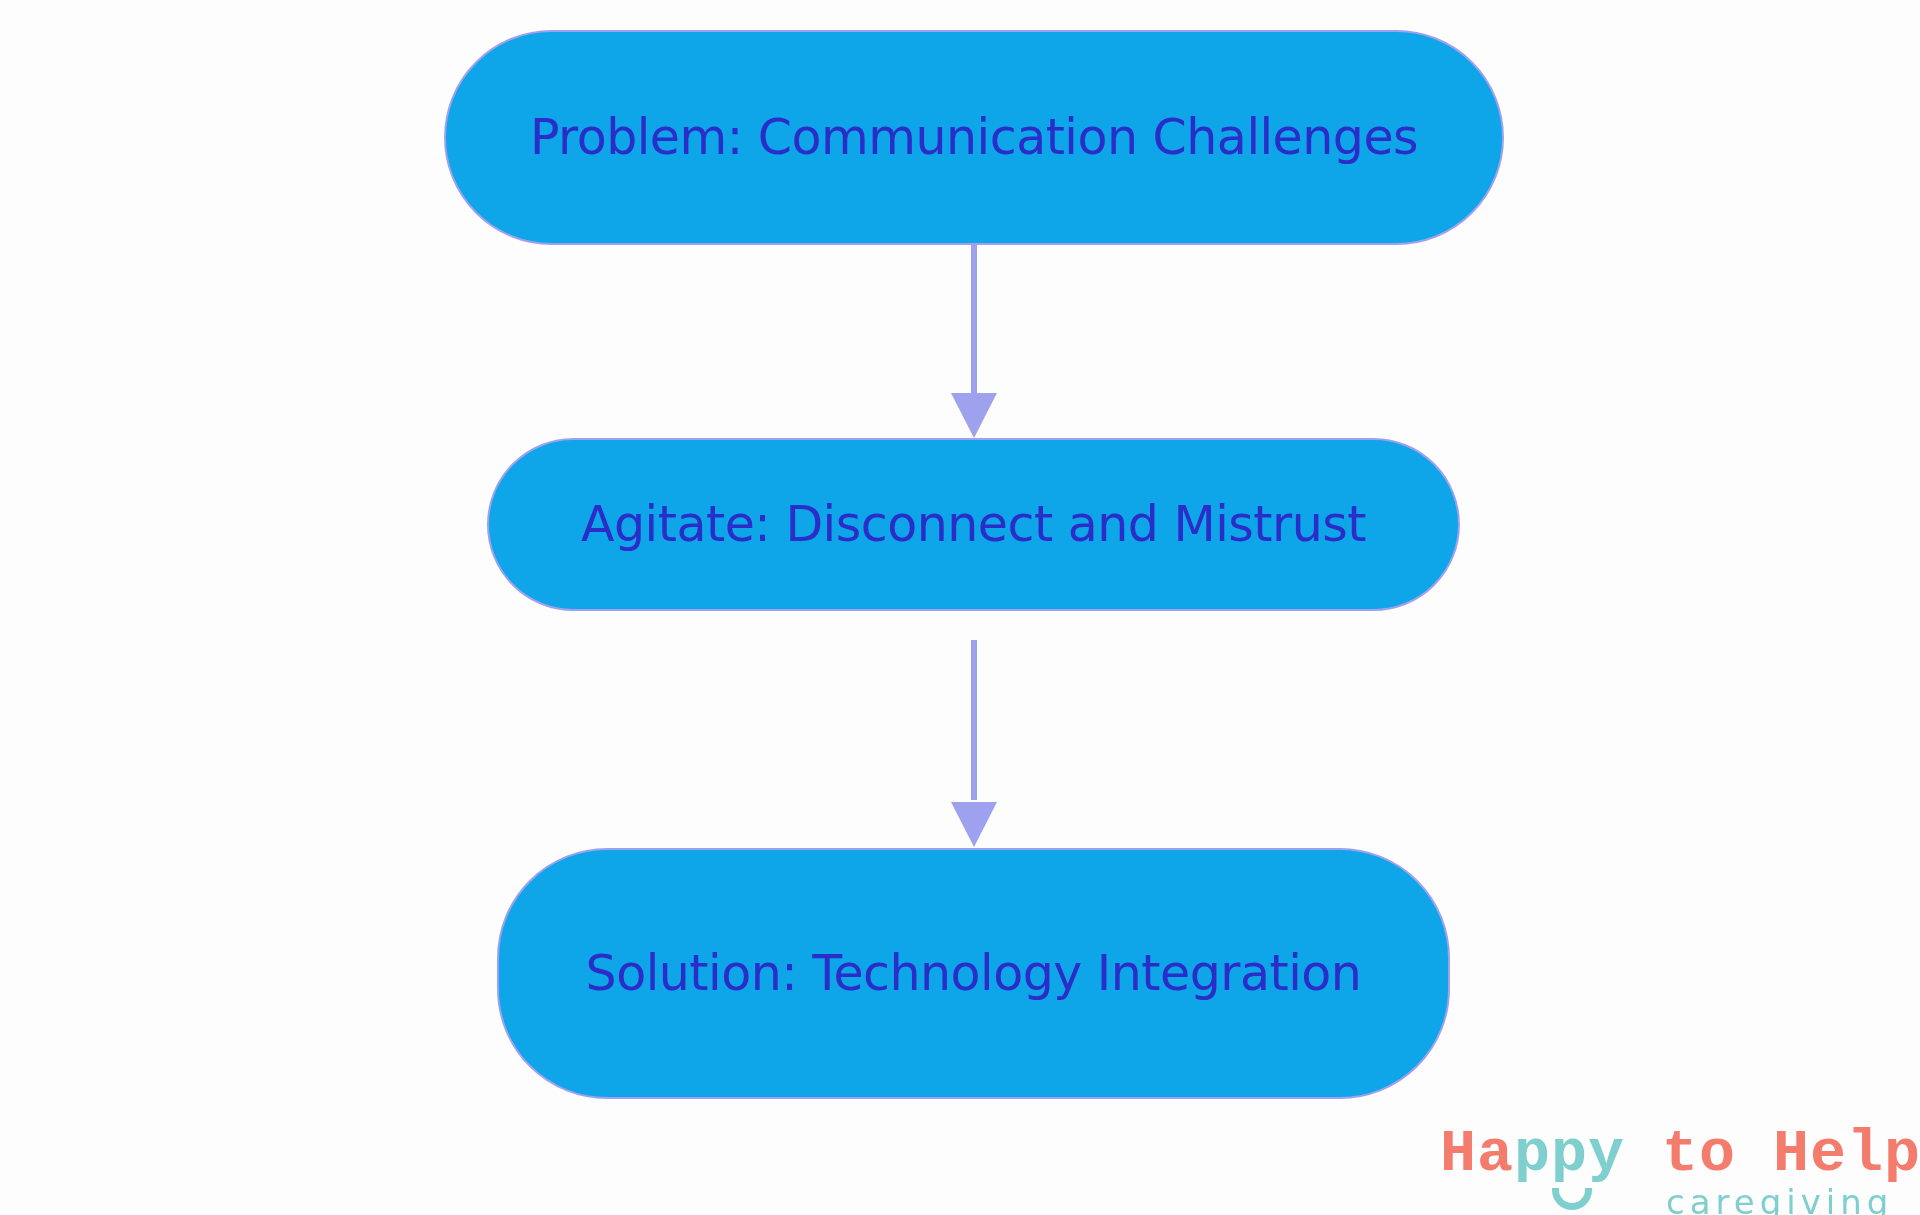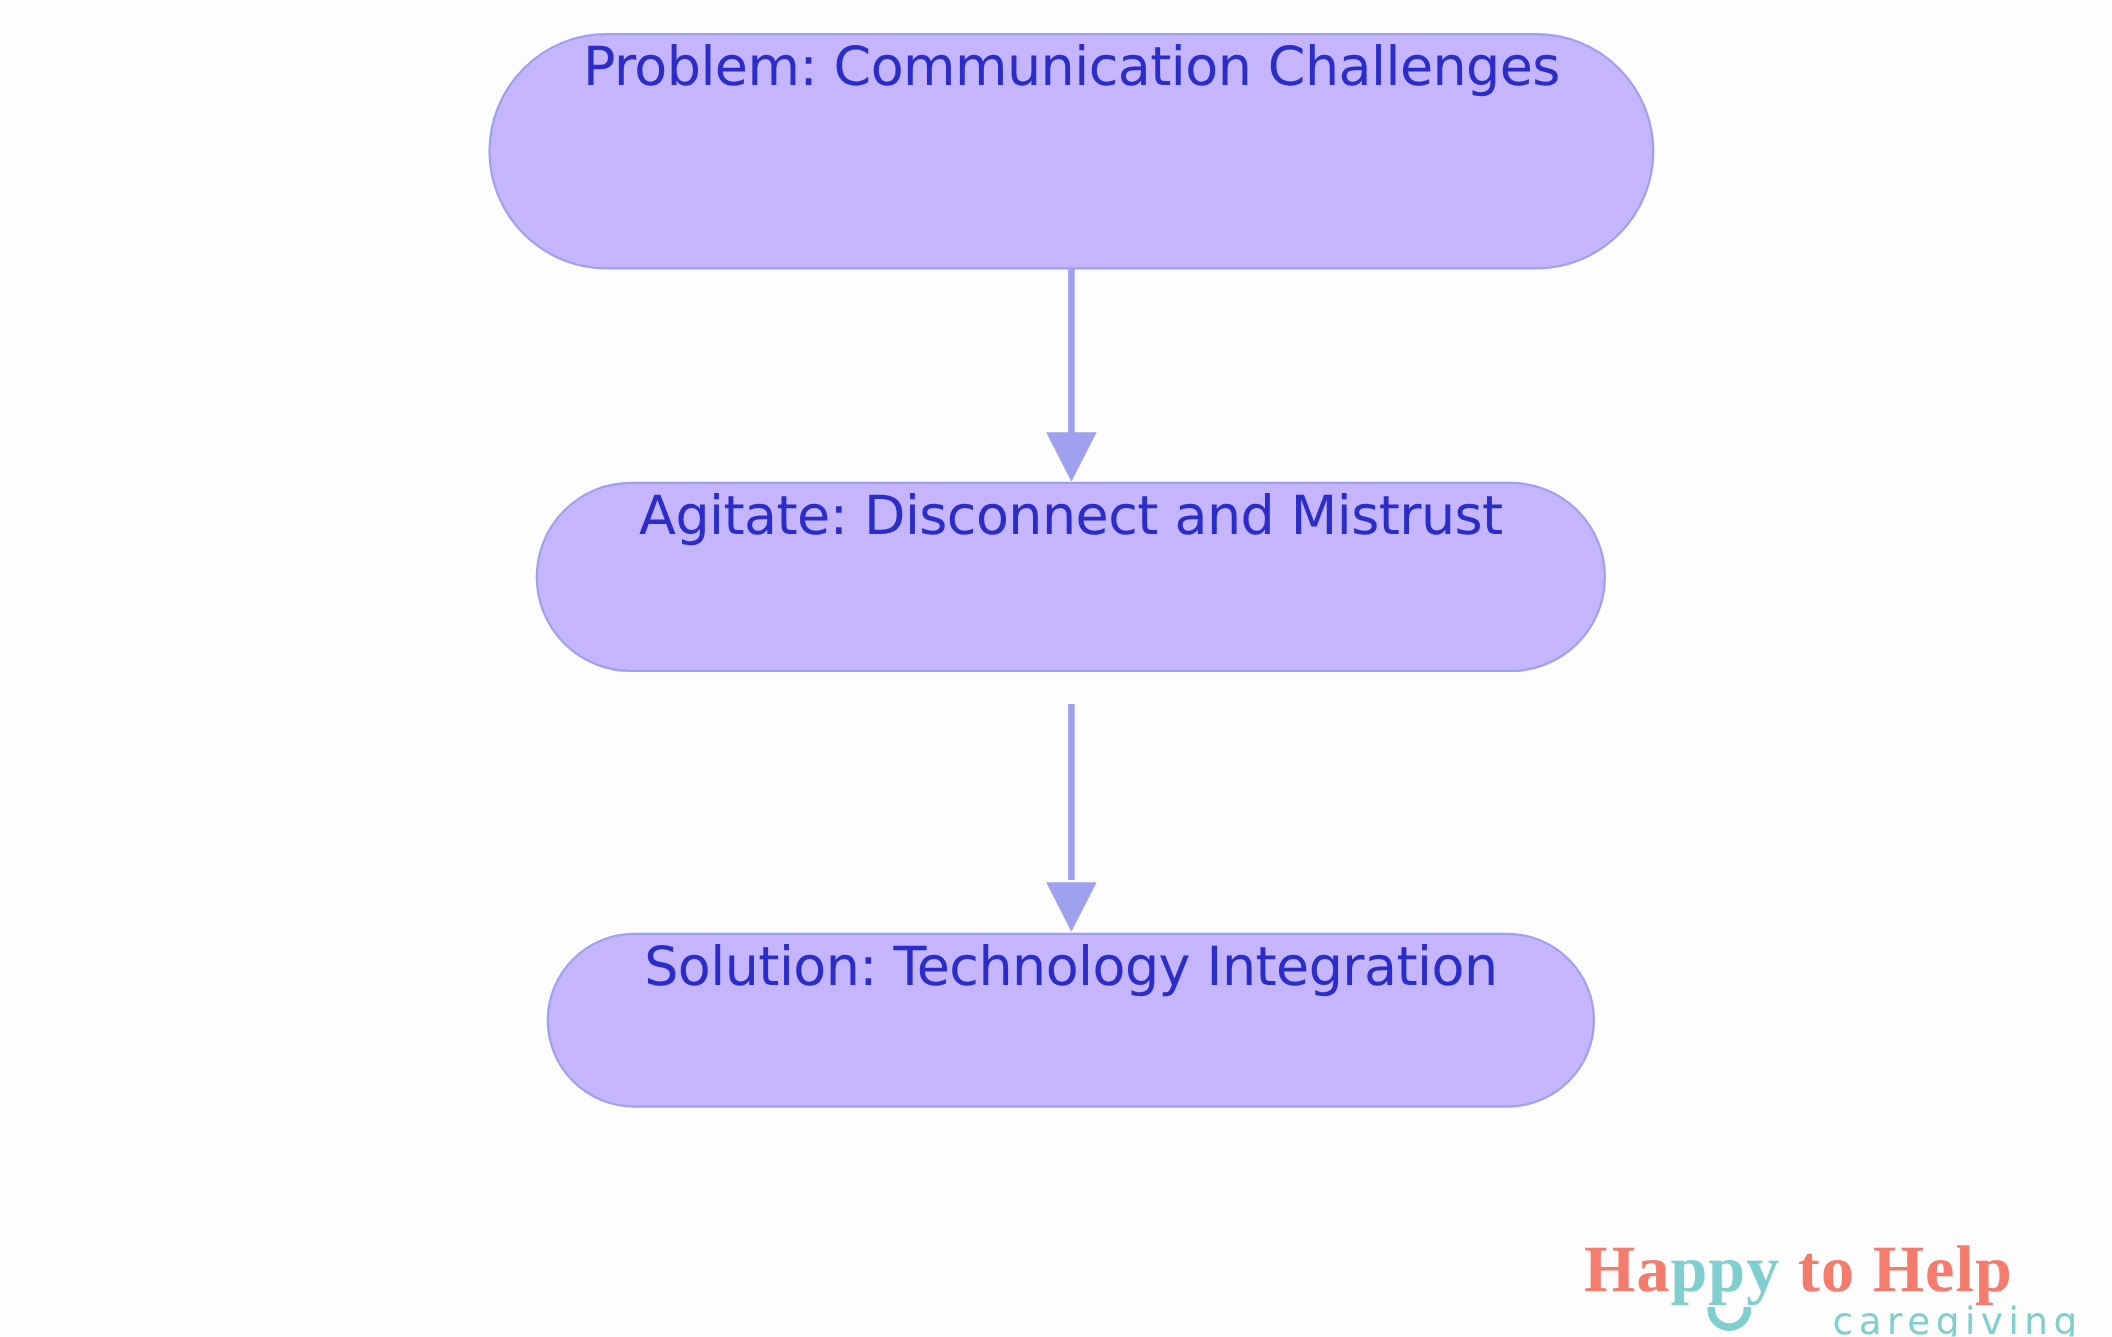--- a/index.html
+++ b/index.html
@@ -1,20 +1,20 @@
 <!DOCTYPE html>
 <html><head>
 <meta charset="utf-8">
 <style>
   html, body { margin: 0; padding: 0; }
   body { width: 1920px; height: 1215px; background: #fdfdfd; position: relative; overflow: hidden; font-family: "DejaVu Sans", sans-serif; }
-  .node { position: absolute; box-sizing: border-box; background: #c4b5fd; border: 2.5px solid #9ea1ee; border-radius: 110px; display: flex; align-items: flex-start; justify-content: center; color: #2a2dc7; font-size: 49px; letter-spacing: -0.5px; }
+  .node { position: absolute; box-sizing: border-box; background: #0ea5e9; border: 2.5px solid #9ea1ee; border-radius: 110px; display: flex; align-items: center; justify-content: center; color: #2a2dc7; font-size: 49px; letter-spacing: -0.5px; }
   svg.edges { position: absolute; left: 0; top: 0; }
   .logo { position: absolute; left: 1440px; top: 1120px; width: 460px; height: 90px; }
-  .logo-main { position: absolute; left: 0; top: 0; font-family: Liberation Serif, serif; font-weight: bold; font-size: 60px; color: #f47c6d; letter-spacing: 1px; white-space: nowrap; }
+  .logo-main { position: absolute; left: 0; top: 0; font-family: Liberation Mono, monospace; font-weight: bold; font-size: 60px; color: #f47c6d; letter-spacing: 1px; white-space: nowrap; }
   .logo-main .teal { color: #7fcfcf; }
   .logo-sub { position: absolute; left: 226px; top: 62px; font-family: "DejaVu Sans", sans-serif; font-size: 34px; color: #7fcfcf; letter-spacing: 5px; }
   .smile { position: absolute; left: 112px; top: 68px; width: 40px; height: 22px; border: 7px solid #7fcfcf; border-top: none; border-radius: 0 0 30px 30px; box-sizing: border-box; }
 </style>
 </head>
 <body>
 
 <svg class="edges" width="1920" height="1215">
   <g>
     <line x1="974" y1="243" x2="974" y2="400" stroke="#9ea1ee" stroke-width="6"></line>
@@ -27,21 +27,21 @@
 </svg>
 
 <div class="node" style="left:444px; top:30px; width:1060px; height:215px;">
   <span>Problem: Communication Challenges</span>
 </div>
 
 <div class="node" style="left:487px; top:438px; width:973px; height:173px;">
   <span>Agitate: Disconnect and Mistrust</span>
 </div>
 
-<div class="node" style="left:497px; top:848px; width:953px; height:159px;">
+<div class="node" style="left:497px; top:848px; width:953px; height:251px;">
   <span>Solution: Technology Integration</span>
 </div>
 
 <div class="logo">
   <div class="logo-main"><span>Ha</span><span class="teal">ppy</span><span> to Help</span></div>
   <div class="smile"></div>
   <div class="logo-sub">caregiving</div>
 </div>
 
 </body></html>

